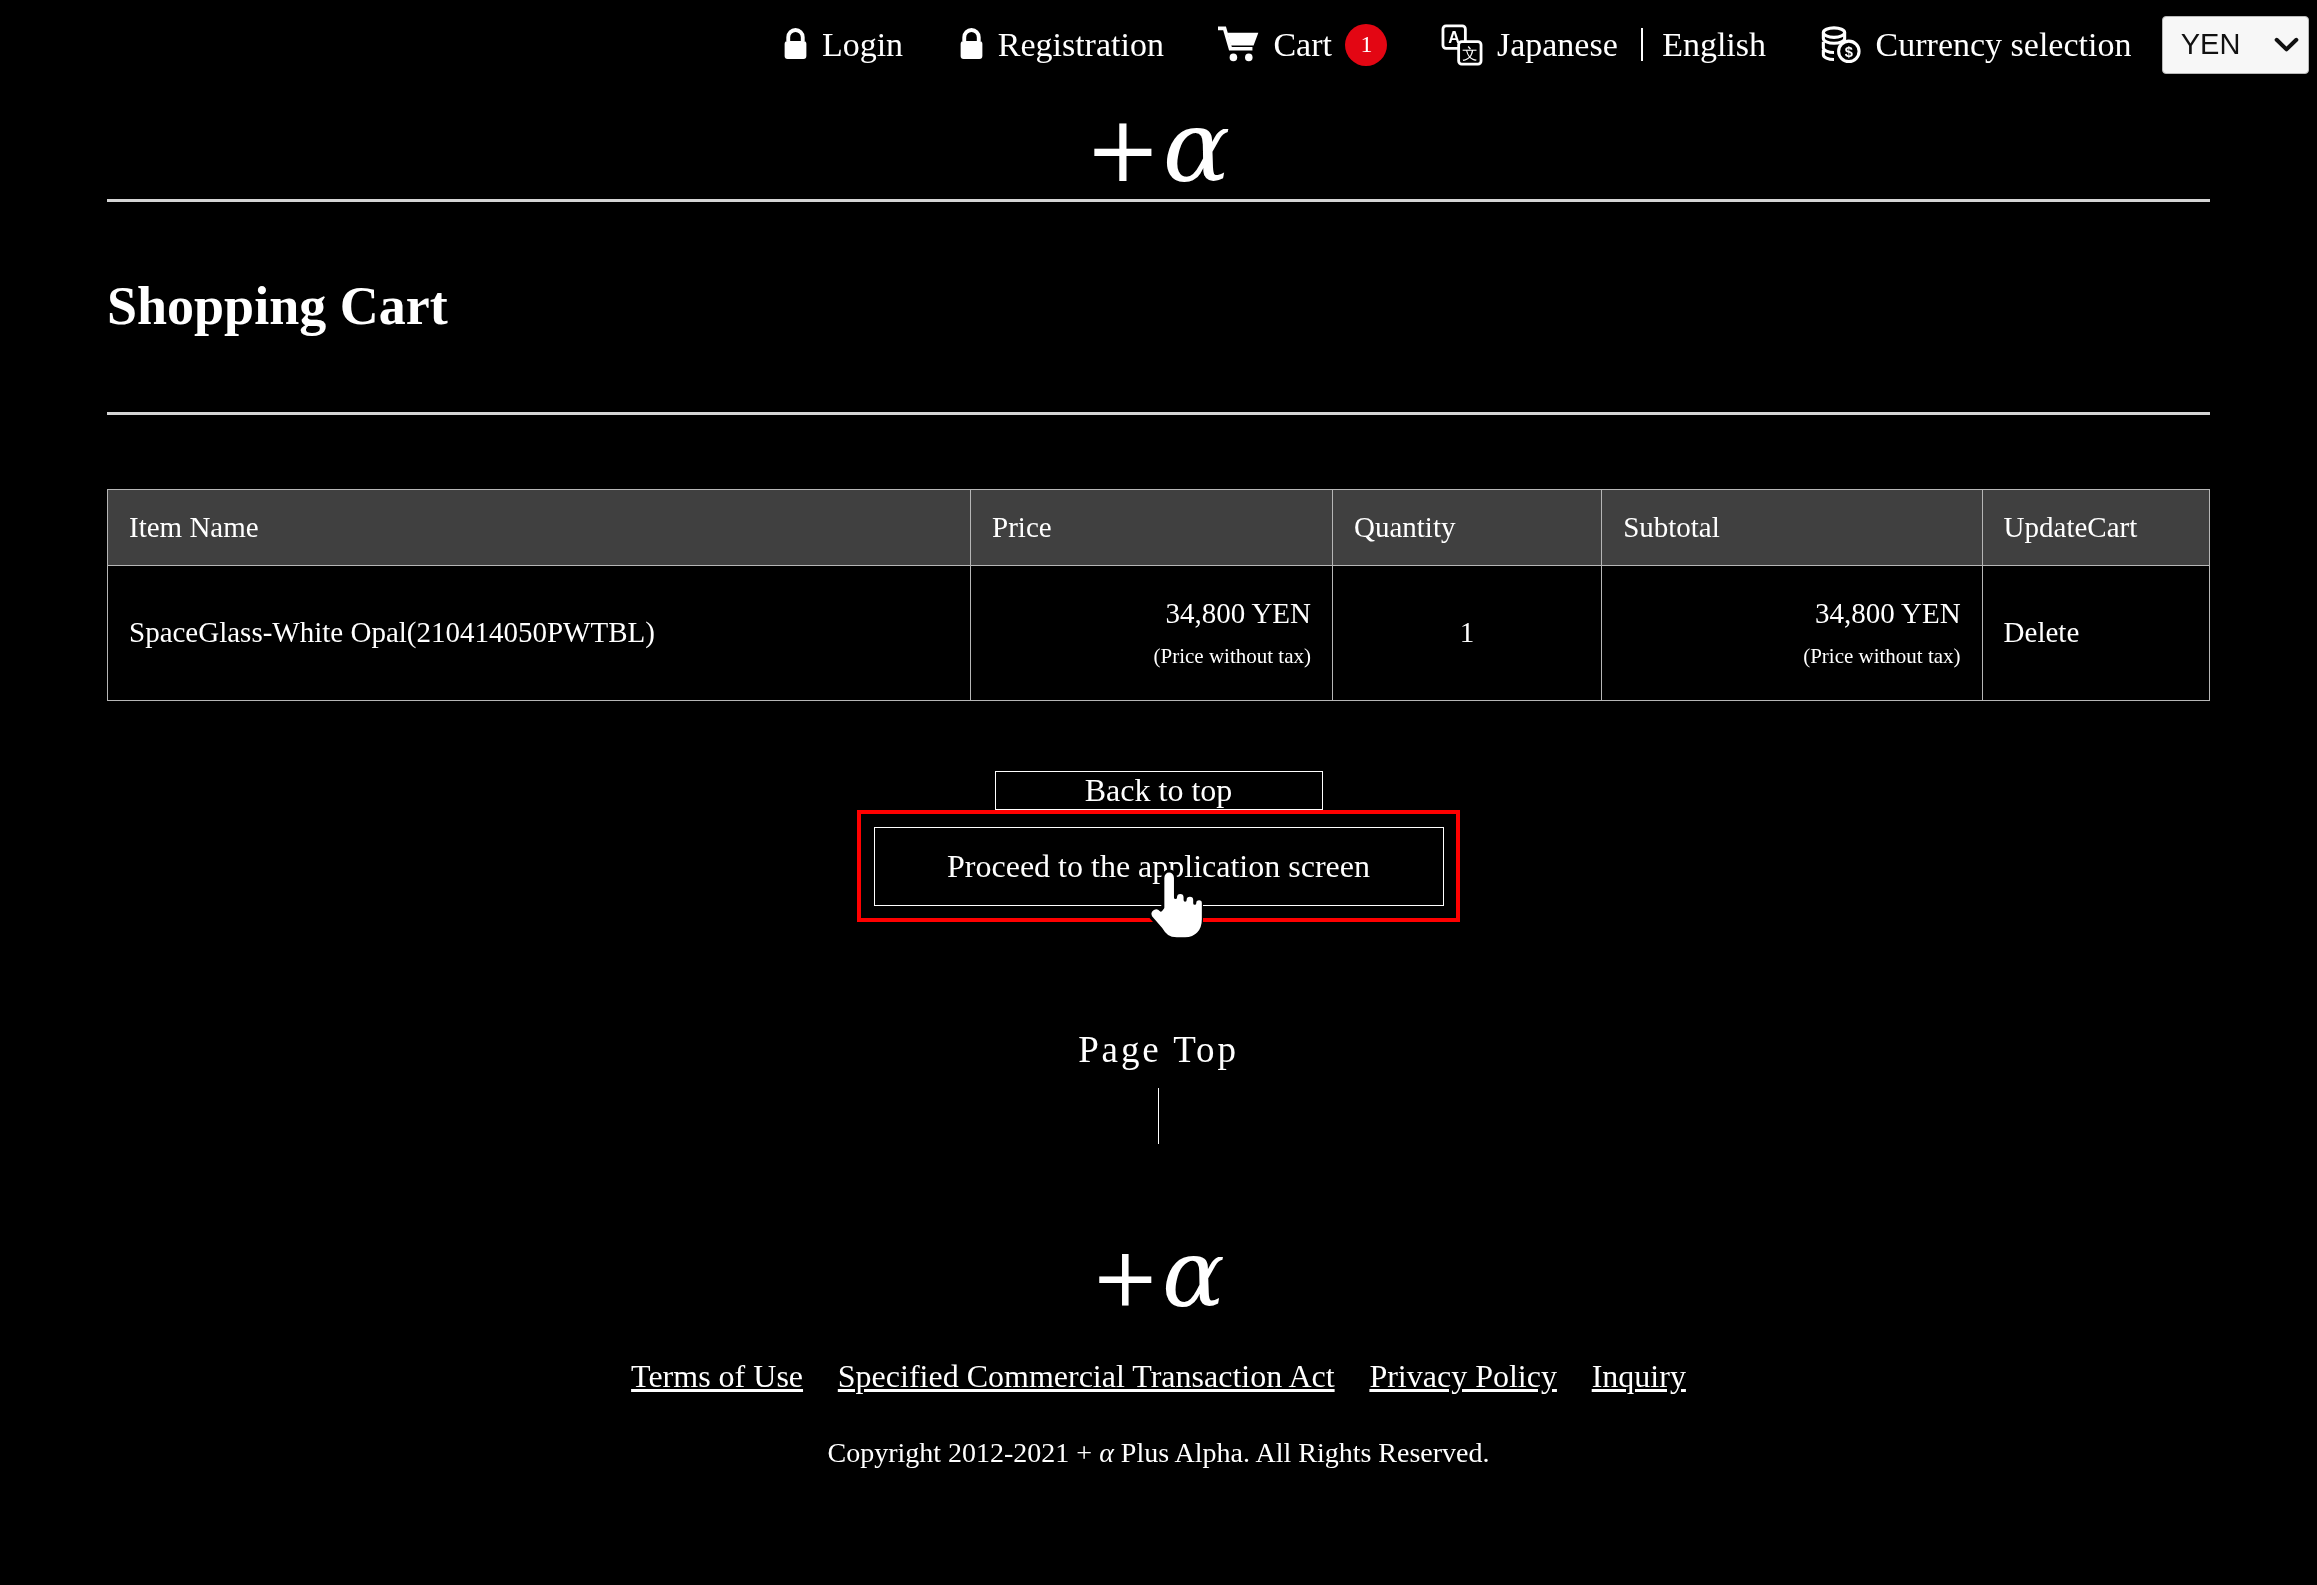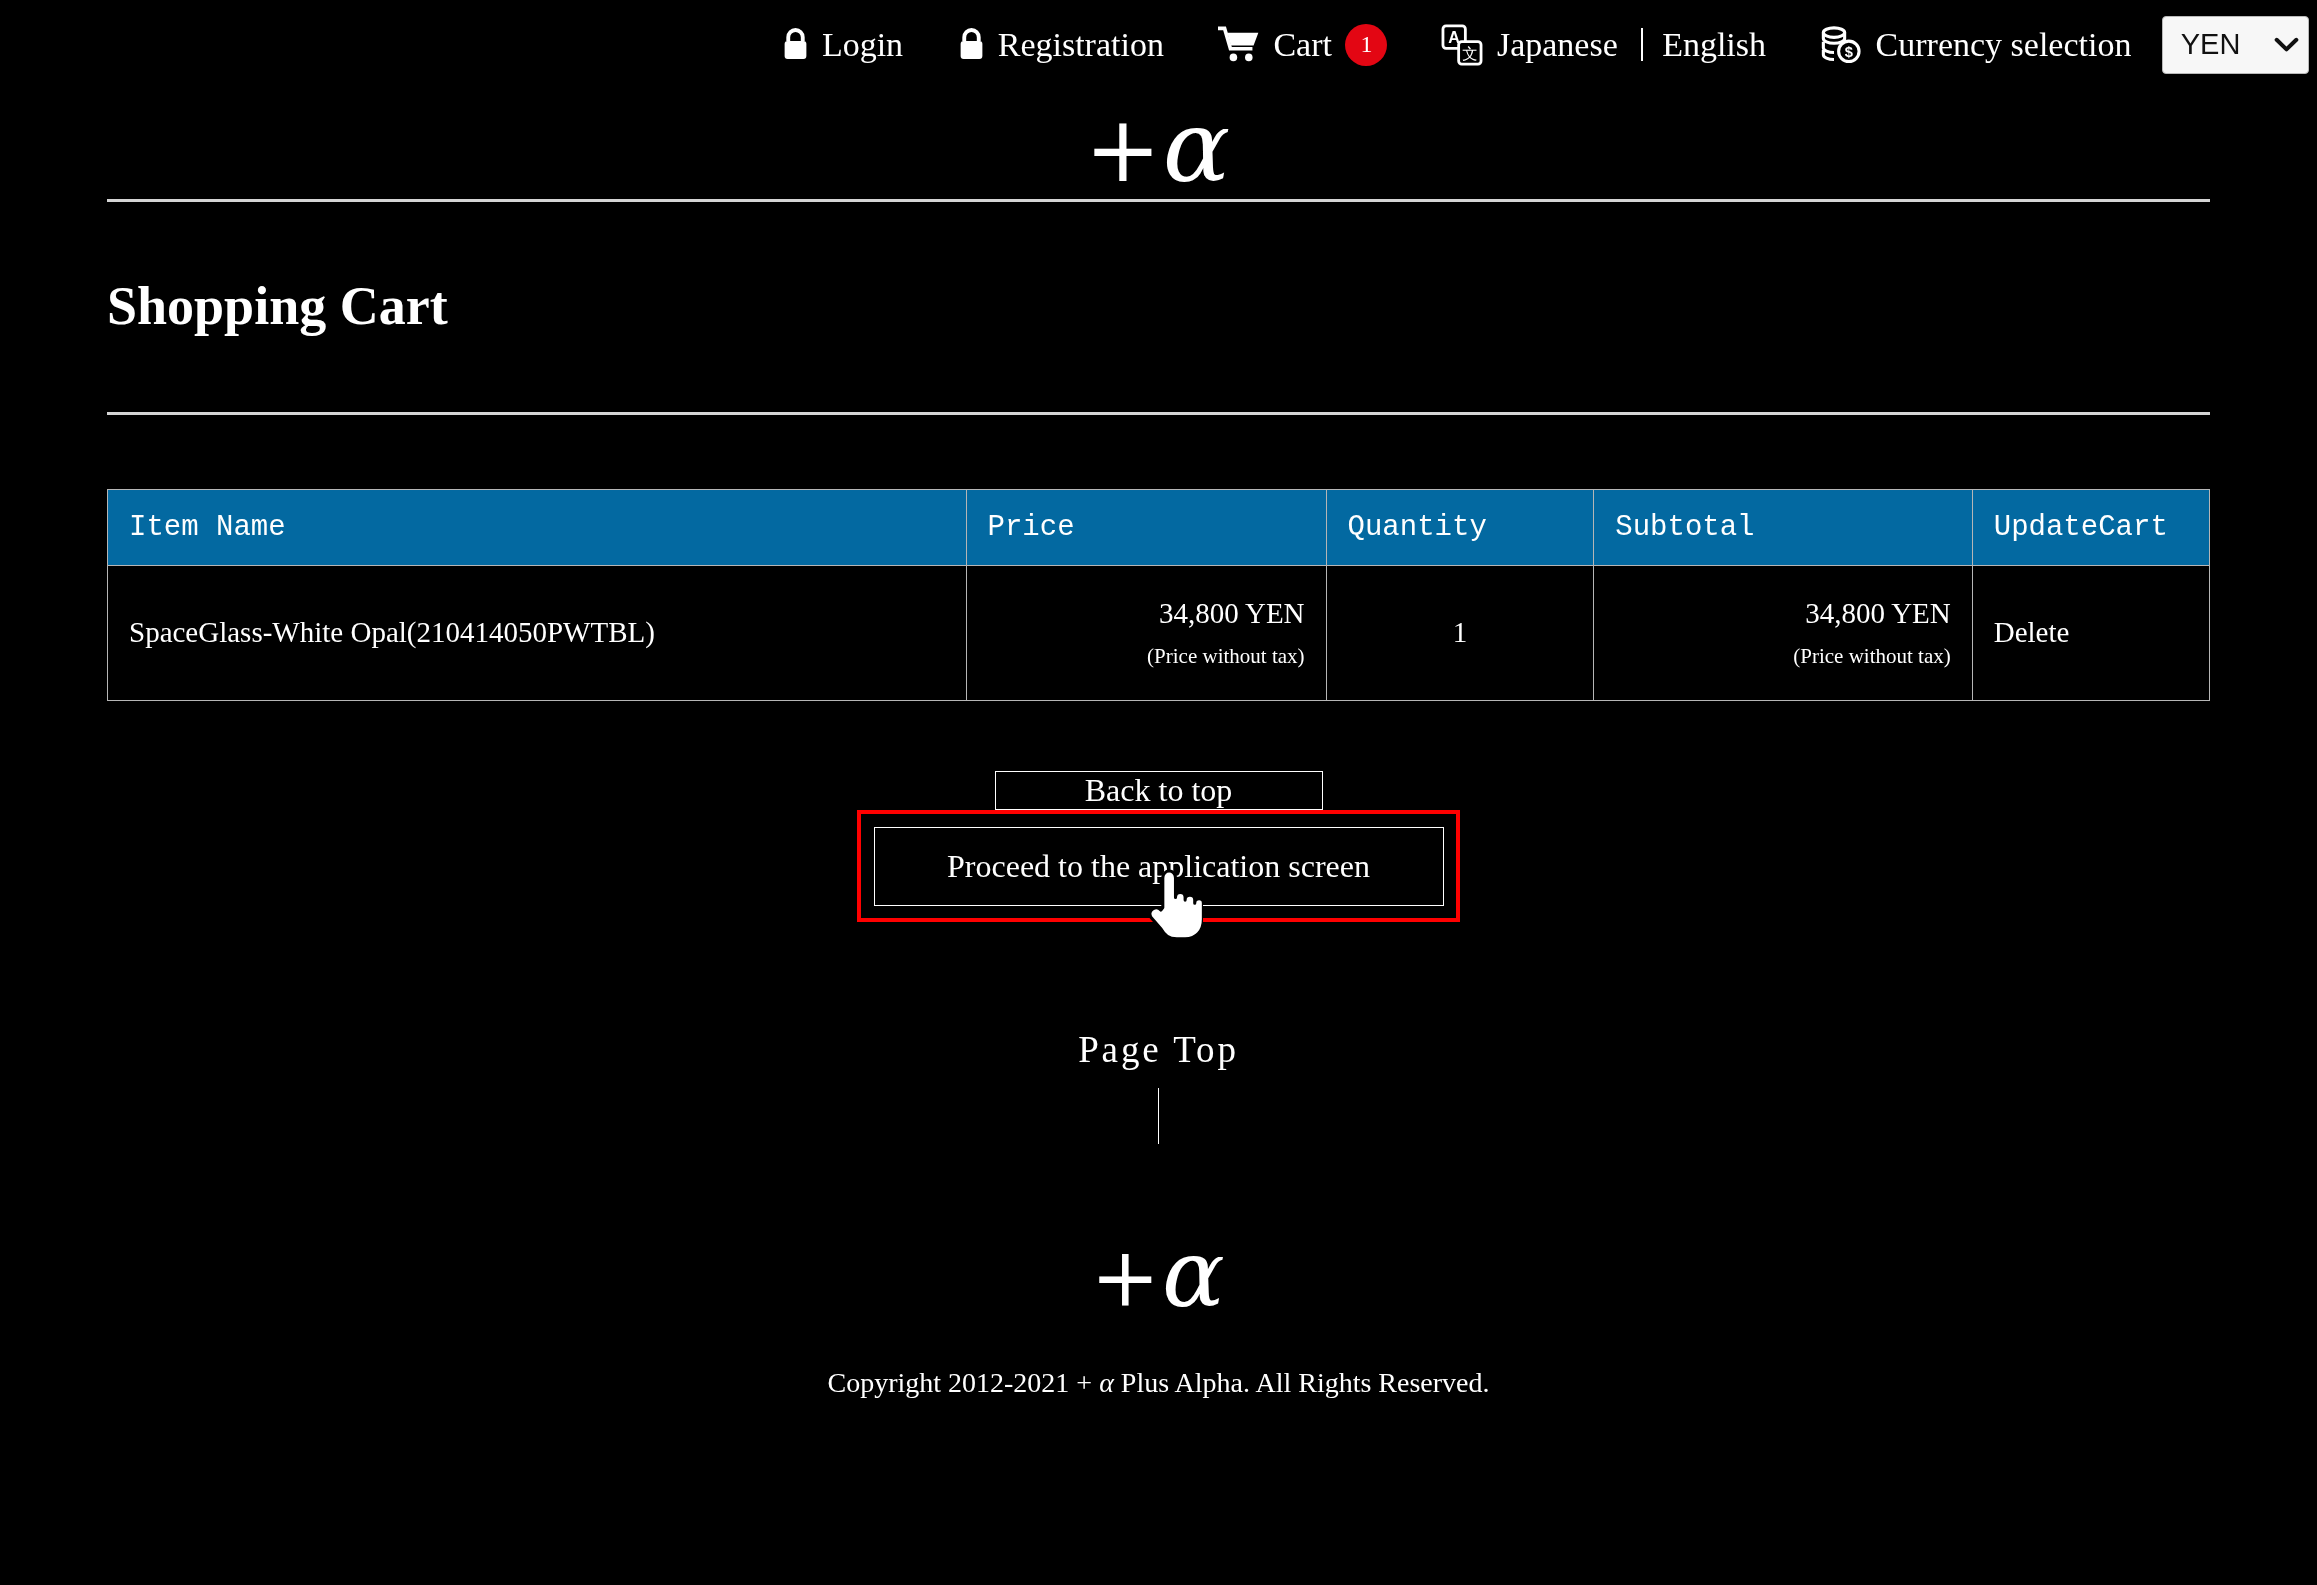--- a/index.html
+++ b/index.html
@@ -102,29 +102,28 @@
   }
 
   
   table.cart {
     width: 100%;
     border-collapse: collapse;
     margin-top: 74px;
     border: 1.9px solid #b6b6b6;
   }
   table.cart th {
-    background: #0369a1;
+    background: #404040;
     color: #ffffff;
     font-weight: normal;
     font-size: 29px;
     text-align: left;
     padding: 21px 21px;
     border: 1.9px solid #b6b6b6;
     height: 66px;
-    font-family: Liberation Mono, monospace;
   }
   table.cart td {
     background: #000000;
     color: #ffffff;
     font-size: 29px;
     border: 1.9px solid #b6b6b6;
     padding: 21px;
     vertical-align: middle;
   }
   td.num { text-align: right; }
@@ -345,17 +344,23 @@
 
   <div class="pagetop">
     <div class="pagetop-label">Page Top</div>
     <div class="pagetop-line"></div>
   </div>
 
   <div class="footer-logo">
     <span class="logo-mark"><span>+</span><span class="alpha">α</span></span>
   </div>
 
+  <div class="footer-links">
+    <a href="#">Terms of Use</a>
+    <a href="#">Specified Commercial Transaction Act</a>
+    <a href="#">Privacy Policy</a>
+    <a href="#">Inquiry</a>
+  </div>
 
   <div class="copyright"><span>Copyright 2012-2021 + </span><span class="alpha-inline">α</span><span> Plus Alpha. All Rights Reserved.</span></div>
 
 </div>
 
 
 </body></html>

